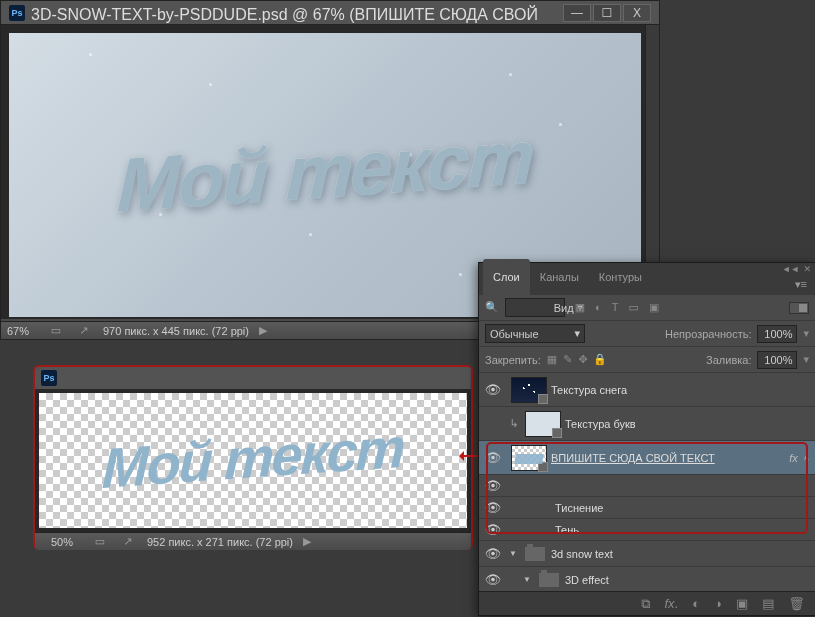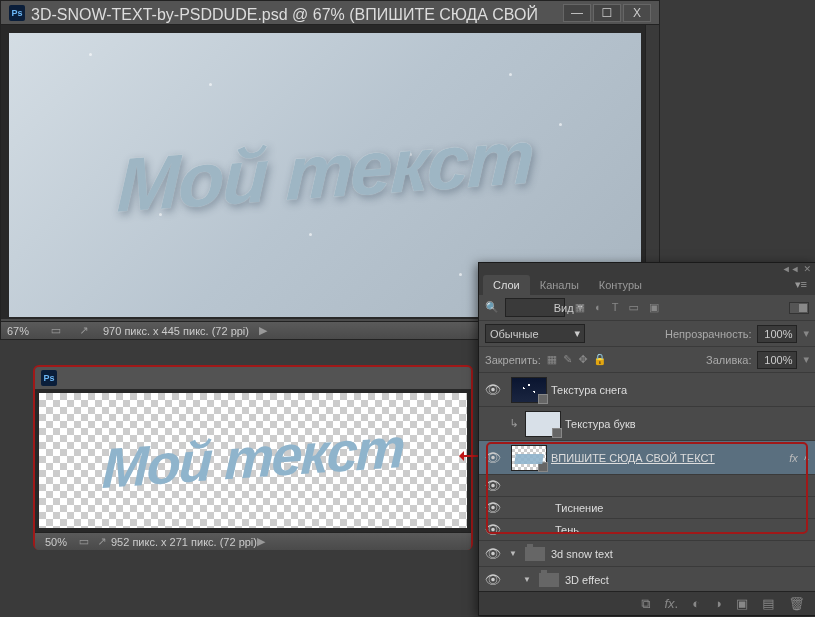--- a/index.html
+++ b/index.html
@@ -32,32 +32,32 @@
 .doc2-inner { position: relative; height: 100%; }
 .doc2-titlebar { height: 22px; border-radius: 4px 4px 0 0; background: #535353; display: flex; align-items: center; padding: 0 6px; }
 .doc2-canvas-area { height: 143px; background: #282828; padding: 4px; }
 .doc2-canvas { width: 100%; height: 100%; background-image: 
   linear-gradient(45deg,#ccc 25%,transparent 25%),
   linear-gradient(-45deg,#ccc 25%,transparent 25%),
   linear-gradient(45deg,transparent 75%,#ccc 75%),
   linear-gradient(-45deg,transparent 75%,#ccc 75%);
   background-size: 14px 14px; background-position: 0 0,0 7px,7px -7px,-7px 0; background-color: #fff; position: relative; overflow: hidden;}
 .doc2-text { position: absolute; top: 50%; left: 50%; transform: translate(-50%,-55%) rotate(-4deg) skewX(-6deg); font-size: 56px; font-weight: 900; font-style: italic; color: #8fb4cc; letter-spacing: -2px; white-space: nowrap; }
-.doc2-statusbar { background: linear-gradient(#5a5a5a,#4a4a4a); height: 18px; display: flex; align-items: center; padding: 0 10px; border-radius: 0 0 4px 4px; border-top: 1px solid #222;}
+.doc2-statusbar { background: linear-gradient(#5a5a5a,#4a4a4a); height: 18px; display: flex; align-items: center; padding: 0 16px; gap: 10px; border-radius: 0 0 4px 4px; border-top: 1px solid #222;}
 
 
 .red-arrow { position: absolute; left: 462px; top: 455px; width: 30px; height: 2px; background: #c01818; }
 .red-arrow::before { content:''; position: absolute; left: -8px; top: -4px; border: 5px solid transparent; border-right-color: #c01818; }
 
 
 .layers-panel { position: absolute; right: -1px; top: 262px; width: 338px; height: 354px; background: #4a4a4a; border: 1px solid #1a1a1a; box-shadow: -2px 2px 10px rgba(0,0,0,0.5);}
 .panel-header { height: 8px; background: #3a3a3a; display:flex; justify-content:flex-end; padding:1px 4px; gap:4px;}
 .panel-header span{color:#888;font-size:9px;}
 .panel-tabs { height: 24px; background: #3a3a3a; display: flex; align-items: flex-end; padding-left: 4px; }
-.panel-tab { padding: 4px 10px; color: #999; font-size: 11px; border-radius: 3px 3px 0 0;}
+.panel-tab { padding: 12px 10px; color: #999; font-size: 11px; border-radius: 3px 3px 0 0;}
 .panel-tab.active { background: #4a4a4a; color: #ddd; }
 .panel-menu { margin-left: auto; padding: 4px 8px; color: #999; }
 
 .panel-row { height: 26px; display: flex; align-items: center; padding: 0 6px; gap: 6px; border-bottom: 1px solid #3a3a3a; }
 .panel-row .dropdown { background: #3a3a3a; border: 1px solid #222; padding: 2px 4px; color: #ccc; display: flex; align-items: center; gap: 4px; }
 .panel-row .dropdown.small { width: 60px; padding-left: 48px; }
 .panel-row .dropdown.blend { width: 100px; }
 .panel-row .lbl { color: #aaa; font-size: 11px; }
 .panel-row .opacity-box { background: #3a3a3a; border: 1px solid #222; padding: 2px 4px; color: #ccc; width: 40px; text-align: right; }
 .row-icons { display: flex; gap: 10px; margin-left: 4px; color:#888;}

